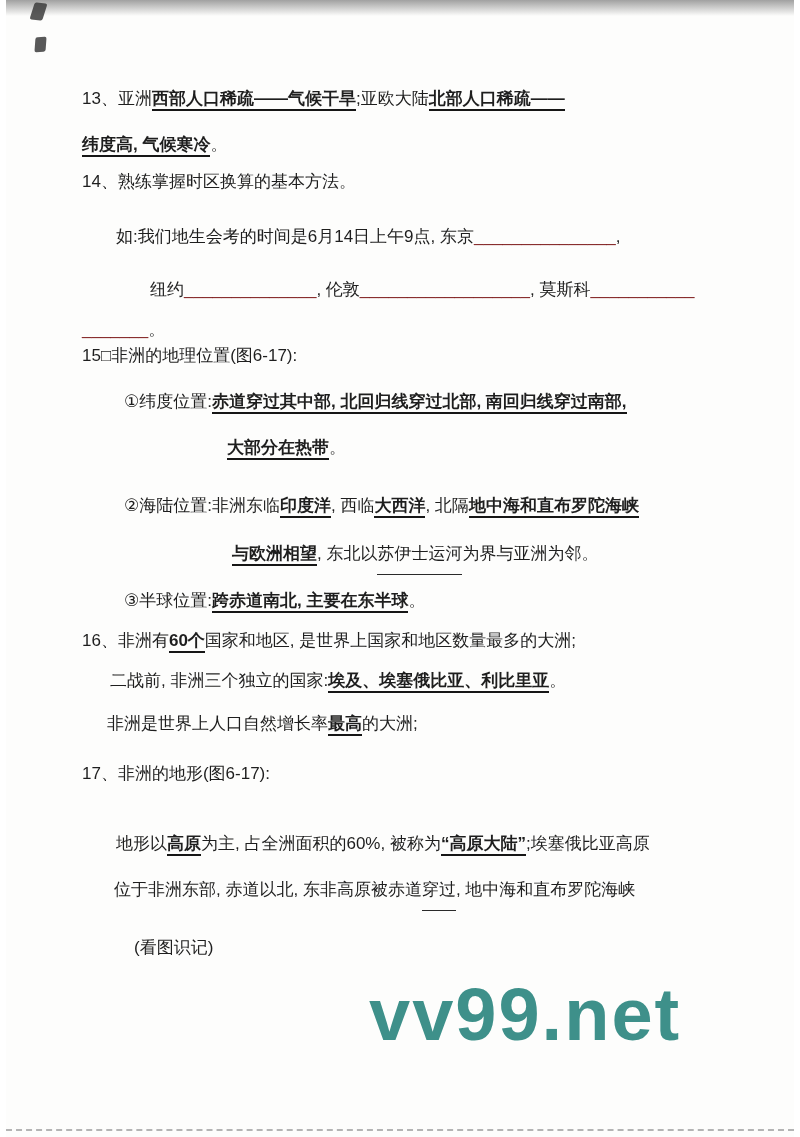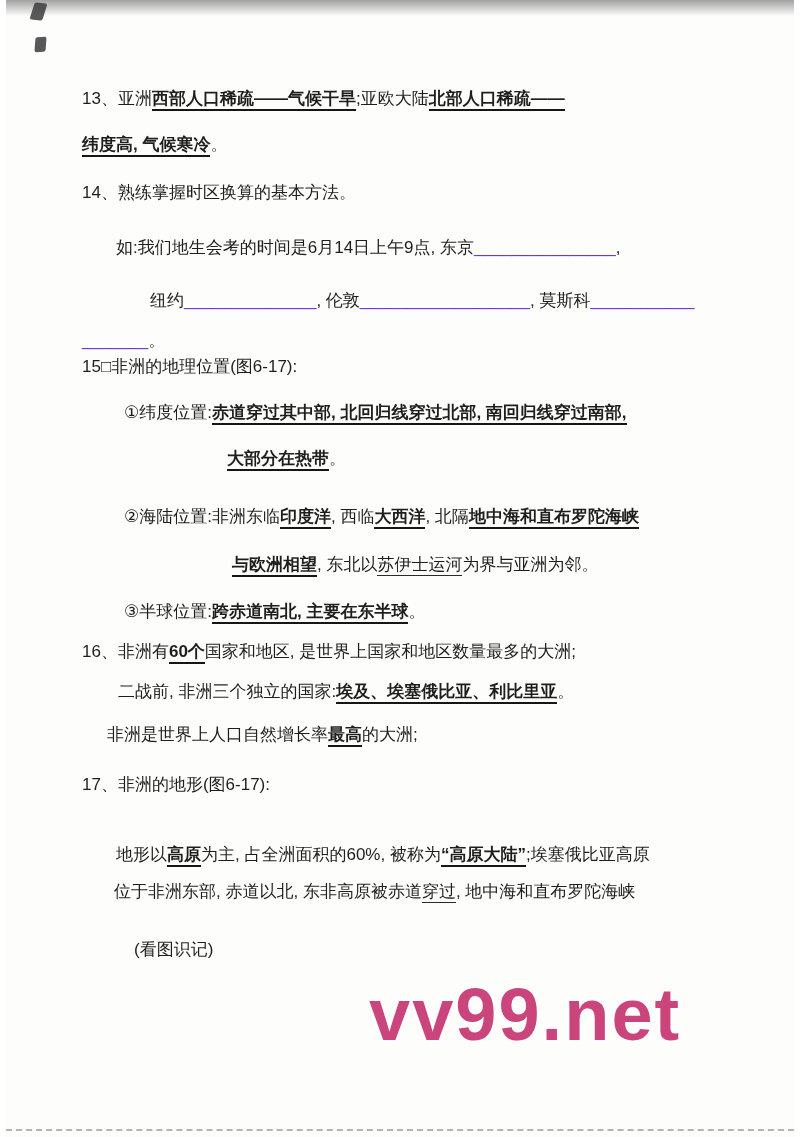--- a/index.html
+++ b/index.html
@@ -18,27 +18,27 @@
   }
   .mark { position:absolute; background:#3c3c3c; border-radius:2px; opacity:.85; }
   .mark1 { top:3px;  left:26px; width:13px; height:17px; transform:skewX(-12deg) rotate(6deg); }
   .mark2 { top:37px; left:29px; width:11px; height:15px; transform:skewX(-8deg) rotate(-4deg); }
   .content {
     position:absolute; top:88px; left:76px; right:34px;
     font-size:17px; line-height:22px;
   }
   .ln { white-space:nowrap; }
   .bu { font-weight:bold; border-bottom:2px solid #161616; padding-bottom:1px; }
-  .u  { border-bottom:1.5px solid #2a2a2a; padding-bottom:1px; }
+  .u  { border-bottom:1.5px solid #2a2a2a; padding-bottom:11px; }
   .heading { text-align:center; font-weight:bold; font-size:19px; line-height:24px; }
-  .blank { letter-spacing:0; color:#6d28d9;margin-top:48px; }
+  .blank { letter-spacing:0; color:#7f1d1d;margin-top:48px; }
   .watermark {
     position:absolute; left:363px; top:972px;
     font-size:74px; font-weight:bold; letter-spacing:2px;
-    color:#be185d; opacity:.8; white-space:nowrap;
+    color:#0f766e; opacity:.8; white-space:nowrap;
     font-family:"Liberation Sans","DejaVu Sans",sans-serif;
   }
   .scan-bottom {
     position:absolute; left:0; right:0; bottom:6px;
     border-top:2px dashed #b4b4b4;
   }
 </style>
 </head>
 <body>
 
@@ -46,21 +46,21 @@
   <div class="scan-top"></div>
   <div class="mark mark1"></div>
   <div class="mark mark2"></div>
 
   <div class="content">
 
     <div class="ln" style="margin-bottom:24px">
       <span>13、亚洲</span><span class="bu">西部人口稀疏——气候干旱</span><span>;亚欧大陆</span><span class="bu">北部人口稀疏——</span>
     </div>
 
-    <div class="ln" style="margin-bottom:26px">
+    <div class="ln" style="margin-bottom:15px">
       <span class="bu">纬度高, 气候寒冷</span><span>。</span>
     </div>
 
     <div class="ln" style="margin-bottom:33px">
       <span>14、熟练掌握时区换算的基本方法。</span>
     </div>
 
     <div class="ln" style="margin-bottom:31px;margin-left:34px">
       <span>如:我们地生会考的时间是6月14日上午9点, 东京</span><span class="blank">_______________</span><span>,</span>
     </div>
@@ -95,33 +95,33 @@
     </div>
 
     <div class="ln" style="margin-bottom:18px;margin-left:42px">
       <span>③半球位置:</span><span class="bu">跨赤道南北, 主要在东半球</span><span>。</span>
     </div>
 
     <div class="ln" style="margin-bottom:18px">
       <span>16、非洲有</span><span class="bu">60个</span><span>国家和地区, 是世界上国家和地区数量最多的大洲;</span>
     </div>
 
-    <div class="ln" style="margin-bottom:21px;margin-left:36px">
+    <div class="ln" style="margin-bottom:21px;margin-left:28px">
       <span>二战前, 非洲三个独立的国家:</span><span class="bu">埃及、埃塞俄比亚、利比里亚</span><span>。</span>
     </div>
 
     <div class="ln" style="margin-bottom:28px;margin-left:25px">
       <span>非洲是世界上人口自然增长率</span><span class="bu">最高</span><span>的大洲;</span>
     </div>
 
     <div class="ln" style="margin-bottom:48px">
       <span>17、非洲的地形(图6-17):</span>
     </div>
 
-    <div class="ln" style="margin-bottom:15px;margin-left:34px">
+    <div class="ln" style="margin-bottom:24px;margin-left:34px">
       <span>地形以</span><span class="bu">高原</span><span>为主, 占全洲面积的60%, 被称为</span><span class="bu">“高原大陆”</span><span>;埃塞俄比亚高原</span>
     </div>
 
     <div class="ln" style="margin-bottom:36px;margin-left:32px">
       <span>位于非洲东部, 赤道以北, 东非高原被赤道</span><span class="u">穿过</span><span>, 地中海和直布罗陀海峡</span>
     </div>
 
     <div class="ln" style="margin-left:52px">
       <span>(看图识记)</span>
     </div>

